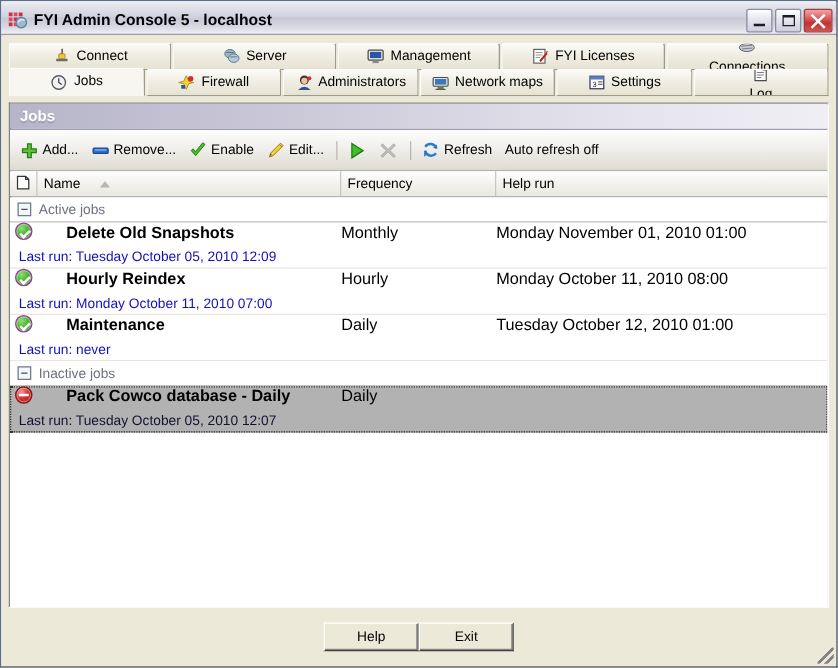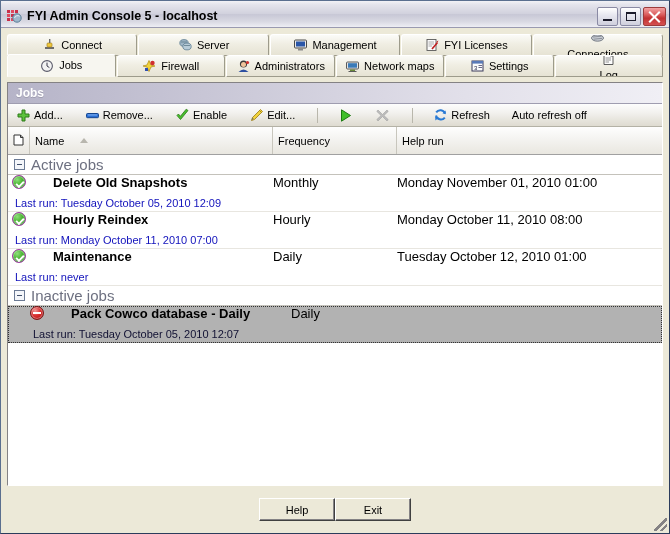--- a/index.html
+++ b/index.html
@@ -156,27 +156,27 @@
   .panel-header .htxt {
     color: #ffffff;
     font-weight: bold;
     font-size: 12px;
     text-shadow: 0 1px 0 #9f9db0;
     line-height: 1;
   }
 
   
   .toolbar {
-    height: 23px;
+    height: 33px;
     background: linear-gradient(to bottom, #fdfdfd 0%, #f2f1ee 40%, #e6e4dc 75%, #dedbd1 100%);
     border-bottom: 1px solid #b4b2a6;
     display: flex;
     align-items: center;
     padding: 0 4px;
-    gap: 12px;
+    gap: 0px;
     flex: 0 0 auto;
   }
   .tbtn {
     display: flex; align-items: center; gap: 3px;
     padding: 1px 5px 1px 3px;
     font-size: 11px; color: #000;
     cursor: default;
     height: 19px;
     border: 1px solid transparent;
     white-space: nowrap;
@@ -190,21 +190,21 @@
   }
   .tstatus {
     font-size: 11px; color: #000;
     margin-left: 4px;
     white-space: nowrap;
   }
   .ic { width: 15px; height: 15px; position: relative; flex: 0 0 auto; }
 
   
   .colhdr {
-    height: 28px;
+    height: 21px;
     display: flex;
     background: linear-gradient(to bottom, #fefefe 0%, #f3f2ef 50%, #e9e7e0 100%);
     border-bottom: 1px solid #a0a0a0;
     flex: 0 0 auto;
     font-size: 11px;
     color: #000;
   }
   .colcell {
     display: flex; align-items: center;
     border-right: 1px solid #c8c6bd;
@@ -250,34 +250,33 @@
     background: #f4f6fa;
     position: relative;
     flex: 0 0 auto;
   }
   .collapsebox::before {
     content: "";
     position: absolute; left: 2px; top: 4px;
     width: 5px; height: 1px; background: #41506b;
   }
   .grouphdr .glbl {
-    font-size: 15px;
+    font-size: 11px;
     color: #6d7080;
   }
 
   .jobrow {
     cursor: default;
     border-bottom: 1px solid #e8e6e0;
   }
   .jobrow.selected {
     background: #b2b2b2;
     outline: 1px dotted #333;
     outline-offset: -1px;
     border-bottom: 1px solid #9c9c9c;
-    padding-left: 18px;
   }
   .jobline {
     height: 19px;
     display: flex;
     align-items: flex-start;
     font-size: 13px;
   }
   .jr-icon {
     width: 22px;
     display: flex; align-items: center; justify-content: center;

